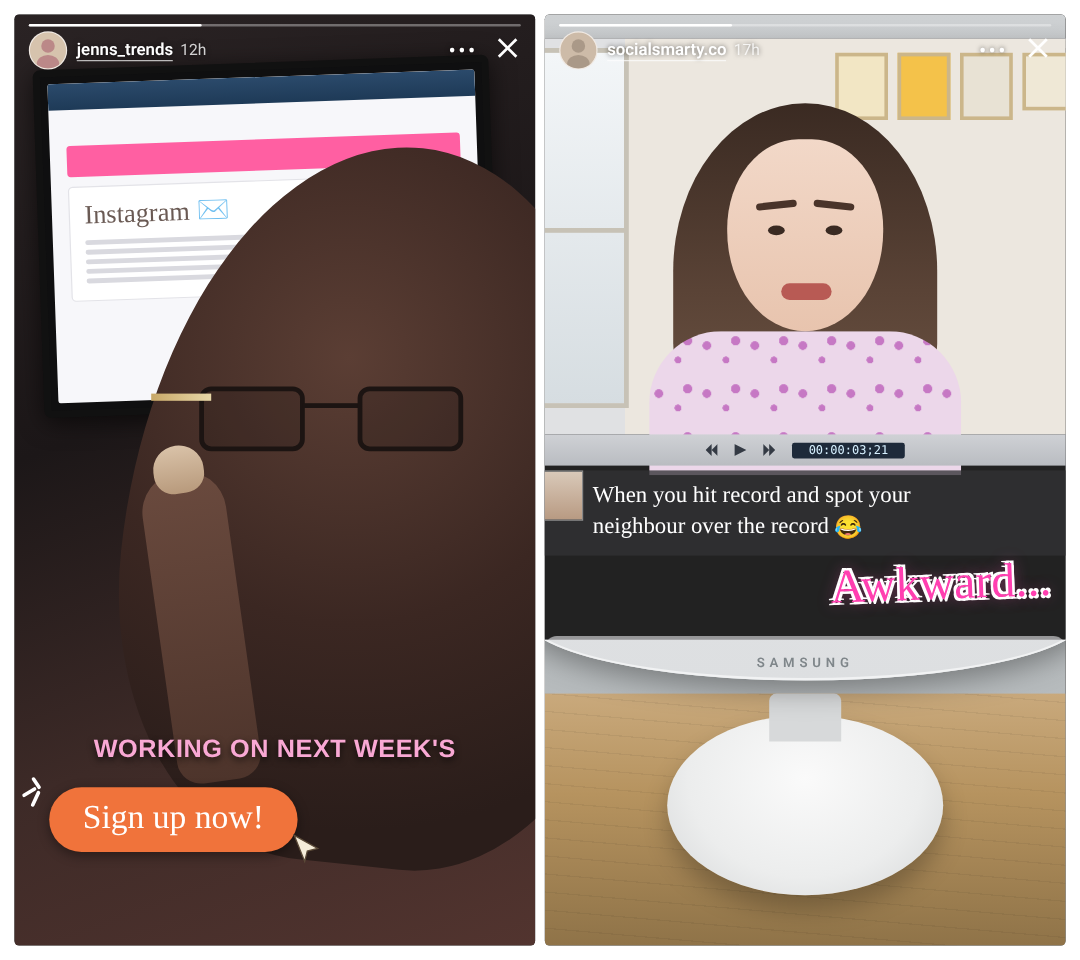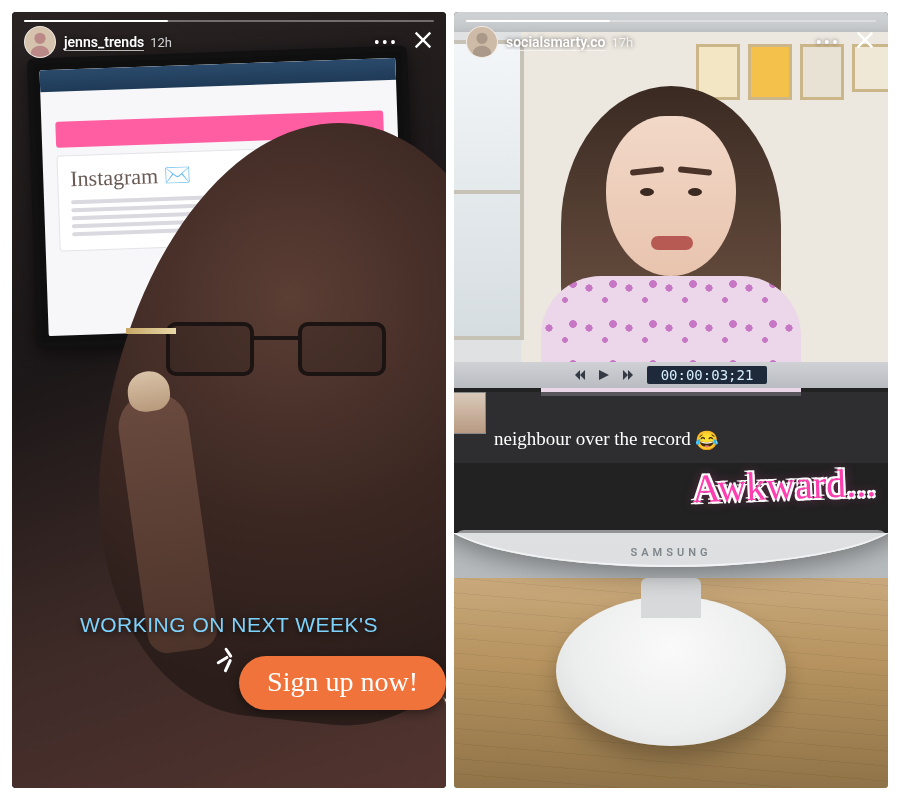--- a/index.html
+++ b/index.html
@@ -146,32 +146,32 @@
     border-radius:34px 34px 20px 20px;
     transform: rotate(-8deg);
   }
   .nail{position:absolute;top:-22px;left:14px;width:42px;height:40px;border-radius:50% 50% 40% 40%;background:linear-gradient(#d9c2a8,#b89a7c);}
 
   .story-left .overlay-text {
     position:absolute;
     left:0; right:0; bottom:150px;
     text-align:center;
     padding:0 30px;
-    color:#7dd3fc;
-    font-weight:400;
+    color:#f9a8d4;
+    font-weight:700;
     font-size:21px;
     line-height:1.25;
     letter-spacing:.5px;
     text-shadow:0 2px 6px rgba(0,0,0,.7);
     font-family: "Arial Black", Arial, sans-serif;
   }
   .cta-wrap{
     position:absolute;
     left:0; right:0; bottom:78px;
-    display:flex; justify-content:flex-end;
+    display:flex; justify-content:flex-start;
     z-index:20;
     padding-left:29px;
   }
   .cta-btn{
     background:#f0733b;
     color:#fff;
     font-family:"Brush Script MT","Comic Sans MS",cursive;
     font-size:28px;
     padding:10px 28px 12px 28px;
     border-radius:28px;
@@ -257,21 +257,21 @@
                radial-gradient(circle at 80% 20%,#c678c4 0 8%,transparent 9%),
                #ecd7ea;
     background-size:40px 40px;}
   
   .playbar{
     position:absolute;top:330px;left:0;right:0;height:26px;
     background:linear-gradient(#cfd1d5,#b9bcc1);
     display:flex;align-items:center;justify-content:center;gap:14px;
     font-size:10px;color:#343a44;
   }
-  .playbar .t{background:#1e2a3a;color:#d6f0ff;padding:1px 14px;border-radius:2px;font-family:monospace;font-size:14px;}
+  .playbar .t{background:#1e2a3a;color:#d6f0ff;padding:1px 14px;border-radius:2px;font-family:monospace;font-size:10px;}
   .pb-btn{width:10px;height:10px;display:inline-block;}
   
   .caption-strip{
     position:absolute;top:360px;left:0;right:0;
     background:rgba(50,50,52,.78);
     color:#fff;
     font-family:Georgia, "Times New Roman", serif;
     font-size:19px;
     line-height:1.35;
     padding:8px 14px 10px 58px;
@@ -430,21 +430,21 @@
           <svg viewBox="0 0 10 10" width="10" height="10" fill="#343a44">
               <polygon points="0,0 5,5 0,10"></polygon>
               <polygon points="5,0 10,5 5,10"></polygon>
             </svg>
         </span>
         <span class="t">00:00:03;21</span>
       </div>
 
       <div class="thumb"></div>
       <div class="caption-strip">
-        <br>
+        <span>When you hit record and spot your</span><br>
         <span>neighbour over the record</span>
         <span class="emoji">😂</span>
       </div>
 
       <div class="awkward">Awkward...</div>
 
       <div class="dock">
         
         
         

